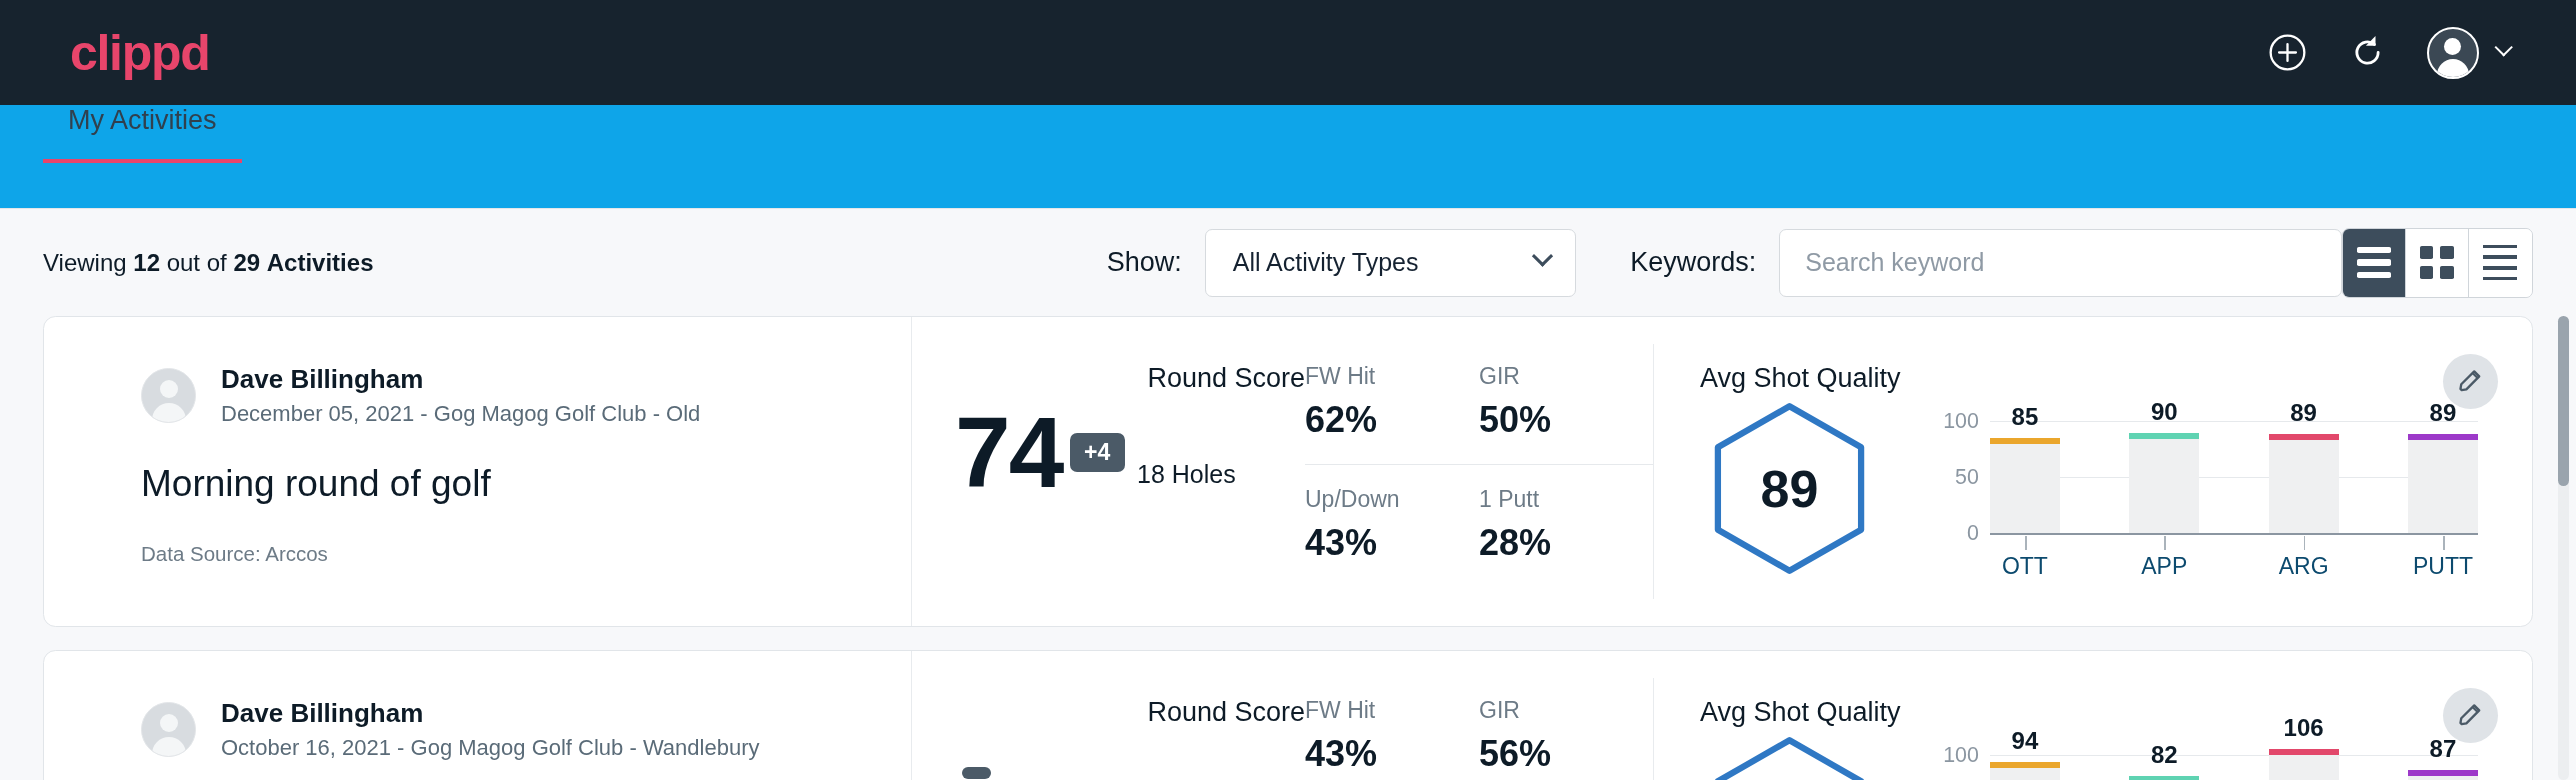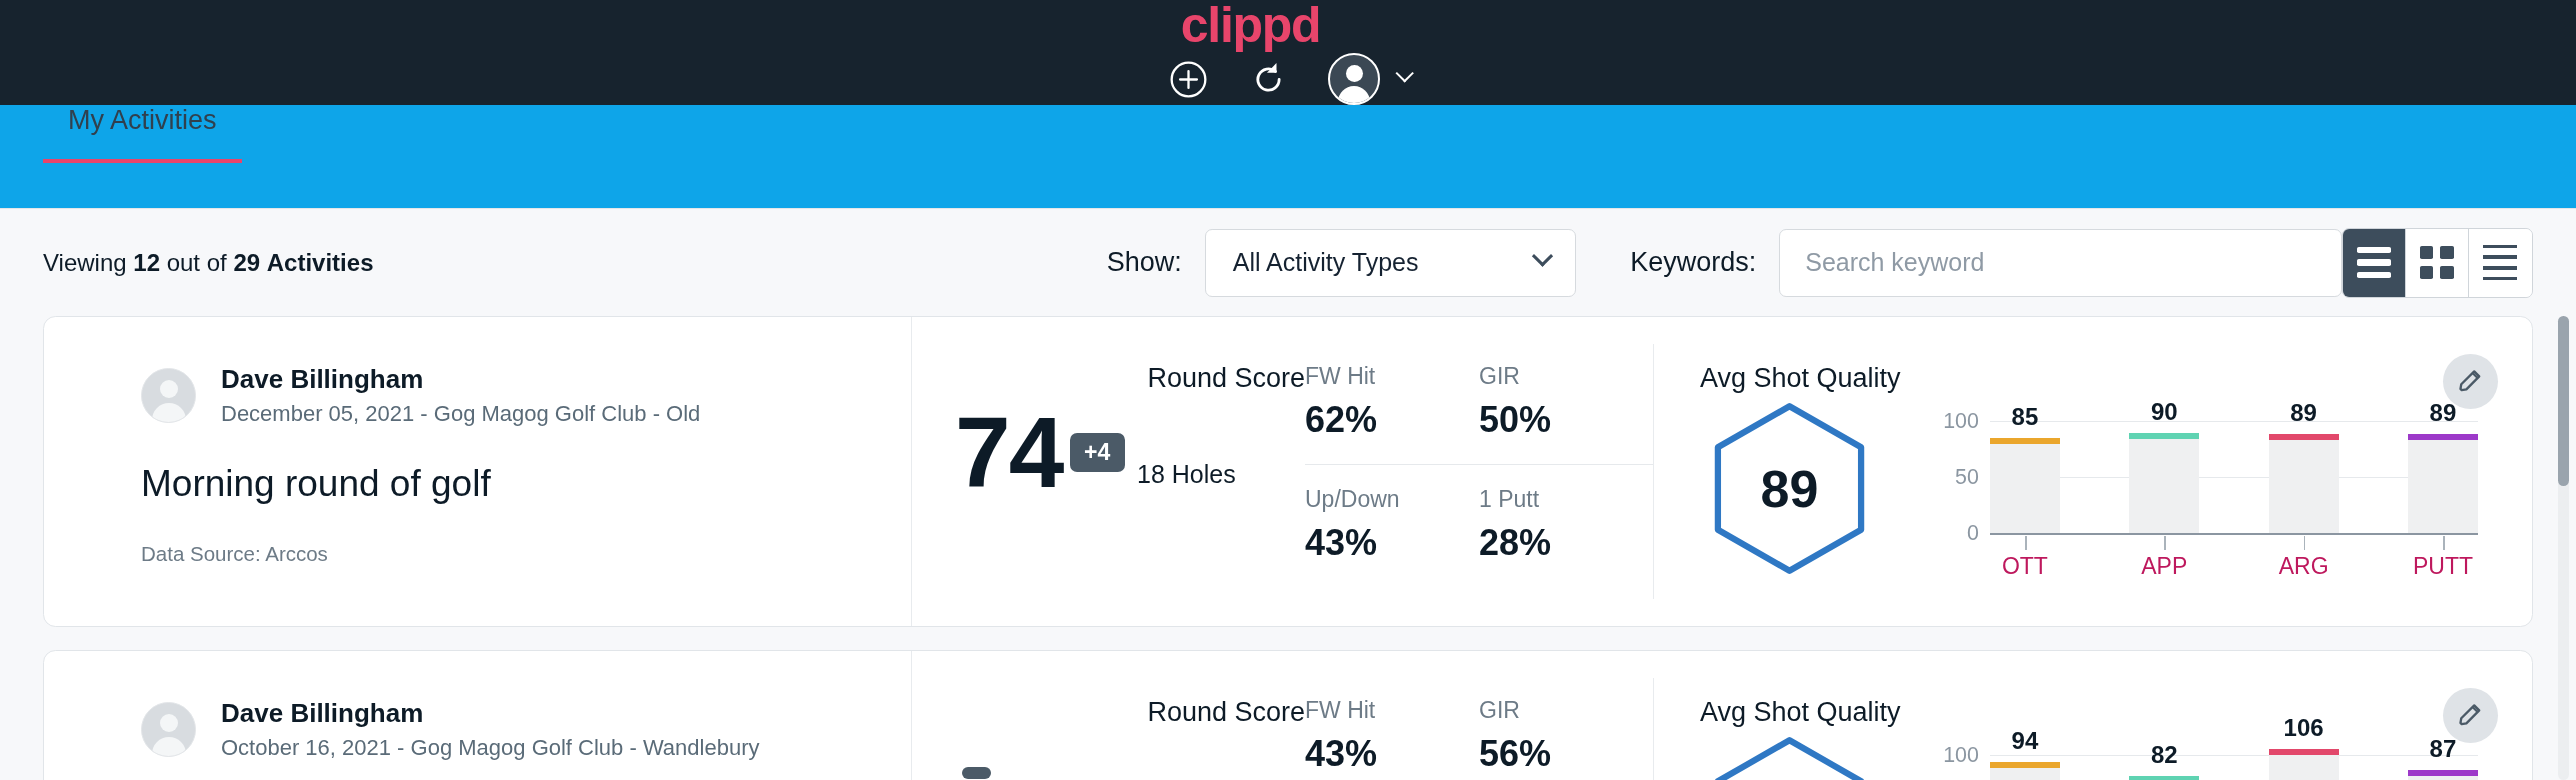--- a/index.html
+++ b/index.html
@@ -12,21 +12,20 @@
     -webkit-font-smoothing: antialiased;
   }
 
   
   .navbar {
     height: 105px;
     background: #17232e;
     display: flex;
     align-items: center;
     padding: 0 66px 0 70px;
-    flex-direction: column;
   }
   .brand {
     font-size: 50px;
     font-weight: 700;
     color: #e8象4a6b;
     color: #e8456b;
     letter-spacing: -1.3px;
     line-height: 1;
     margin-right: 79px;
     user-select: none;
@@ -232,21 +231,21 @@
     background: #eff0f1;
     border-top: 6.2px solid #cccccc;
   }
   .bar-val {
     position: absolute; left: 0; right: 0; text-align: center;
     font-size: 24px; font-weight: 700; color: #0d1b27;
   }
   .bar-tick { position: absolute; left: 50%; width: 1.8px; height: 14.3px; background: #aab3bb; }
   .bar-cat {
     position: absolute; left: -12.5px; right: -12.5px; text-align: center;
-    font-size: 23px; color: #be185d;
+    font-size: 23px; color: #0c4a6e;
   }
 
   
   .edit-btn {
     position: absolute; top: 37px; right: 34px;
     width: 55px; height: 55px; border-radius: 50%;
     background: #dfe3e7;
     display: flex; align-items: center; justify-content: center;
     cursor: pointer;
   }

